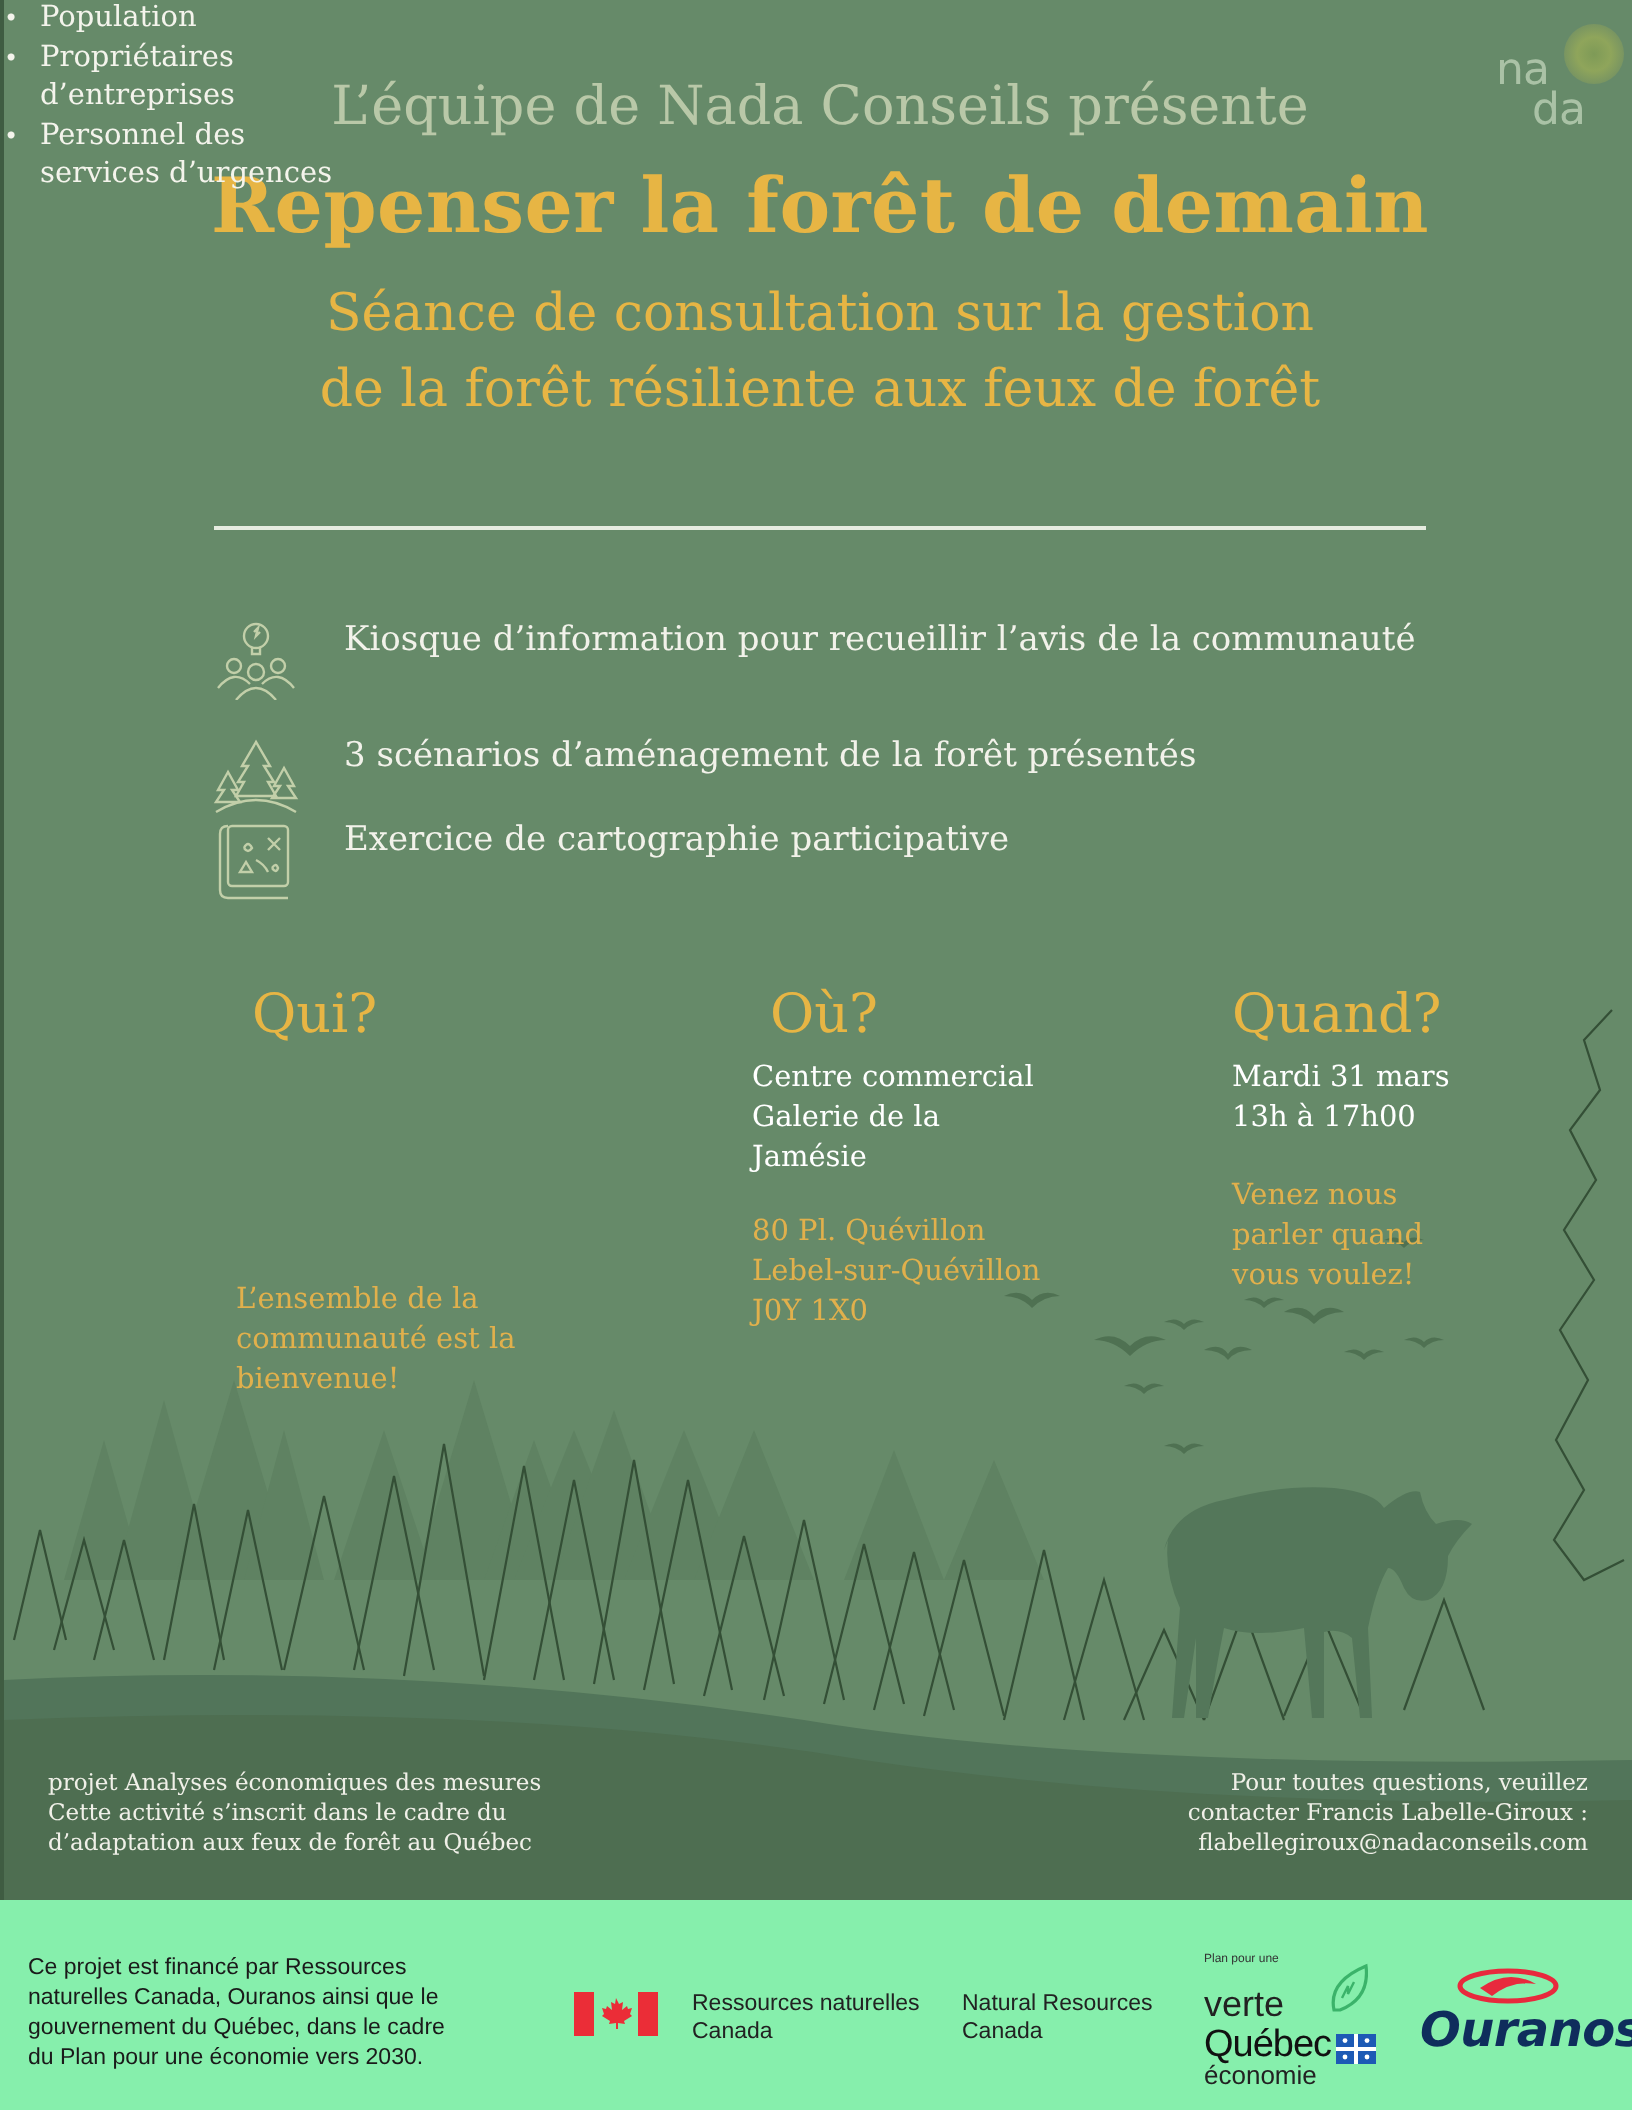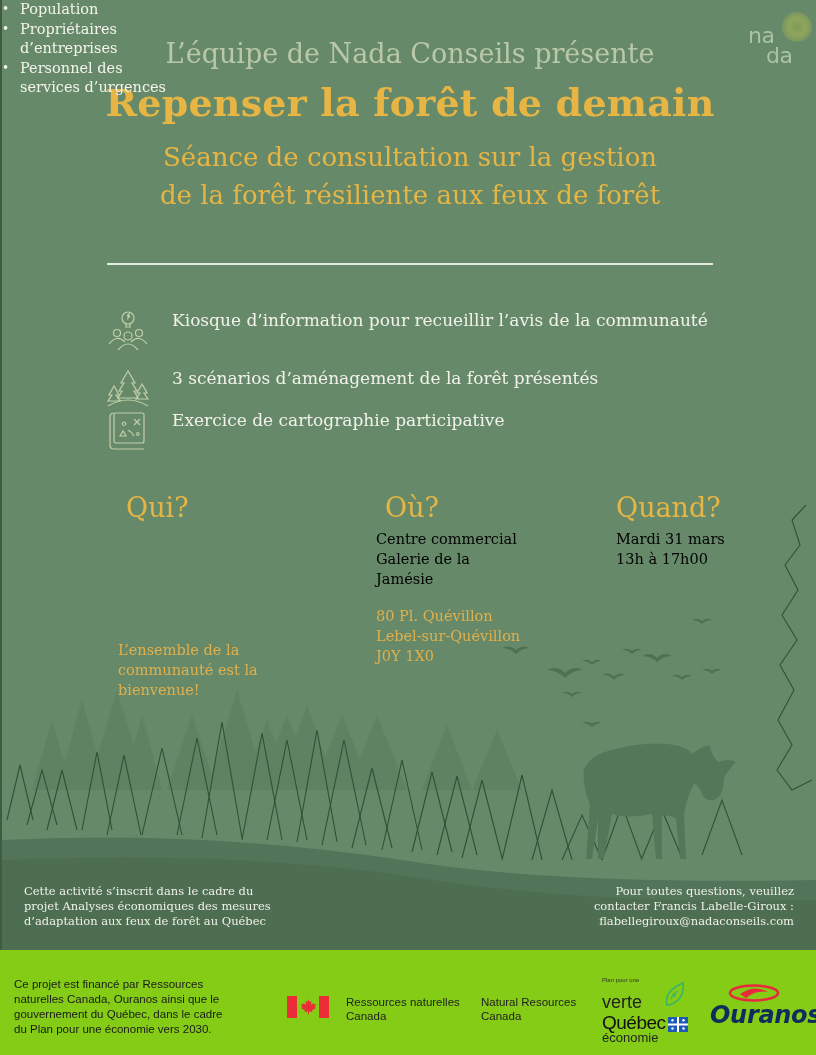--- a/index.html
+++ b/index.html
@@ -23,41 +23,41 @@
   .separator { position: absolute; left: 105px; top: 263px; width: 606px; height: 2px; background: #e6ece0; }
 
   .feat { position: absolute; left: 104px; display: flex; align-items: flex-start; }
   .feat .icon { width: 44px; height: 40px; margin-right: 22px; }
   .feat .txt { color: #f2f2ea; font-size: 17px; line-height: 21px; }
   .feat1 { top: 310px; }
   .feat2 { top: 368px; }
   .feat3 { top: 410px; }
 
   .col-head { position: absolute; color: #e7b544; font-size: 27px; }
-  .col-white { position: absolute; color: #000000; font-size: 14.5px; line-height: 20px; }
+  .col-white { position: absolute; color: #ffffff; font-size: 14.5px; line-height: 20px; }
   .col-gold { position: absolute; color: #e1b04c; font-size: 14.5px; line-height: 20px; }
 
   .qui-head { left: 124px; top: 492px; }
   .qui-list { left: 116px; top: 525px; list-style: none; }
   .qui-list li { position: relative; padding-left: 18px; color: #f4f4ec; font-size: 14.5px; line-height: 19.5px; }
   .qui-list li::before { content: "•"; position: absolute; left: 0; top: 0; font-size: 12px; }
   .qui-note { left: 116px; top: 640px; }
 
   .ou-head { left: 383px; top: 492px; }
   .ou-place { left: 374px; top: 529px; }
   .ou-addr { left: 374px; top: 606px; }
 
   .quand-head { left: 614px; top: 492px; }
   .quand-date { left: 614px; top: 529px; }
   .quand-note { left: 614px; top: 588px; }
 
   .bot-left { position: absolute; left: 22px; top: 884px; color: #f0f0e8; font-size: 11.5px; line-height: 15px; }
   .bot-right { position: absolute; right: 22px; top: 884px; text-align: right; color: #f0f0e8; font-size: 11.5px; line-height: 15px; }
 
-  .footer { position: absolute; left: 0; top: 950px; width: 816px; height: 105px; background: #84cc16; font-family: "Liberation Sans", sans-serif; }
+  .footer { position: absolute; left: 0; top: 950px; width: 816px; height: 105px; background: #86efac; font-family: "Liberation Sans", sans-serif; }
   .fund { position: absolute; left: 14px; top: 27px; color: #1a1a1a; font-size: 11.5px; line-height: 15px; }
   .flag { position: absolute; left: 287px; top: 46px; width: 42px; height: 22px; }
   .rnc-fr { position: absolute; left: 346px; top: 45px; font-size: 11.5px; line-height: 14px; color: #222; }
   .rnc-en { position: absolute; left: 481px; top: 45px; font-size: 11.5px; line-height: 14px; color: #222; }
   .eco { position: absolute; left: 602px; top: 27px; width: 90px; height: 60px; }
   .eco .plan { position: absolute; left: 0; top: 0; font-size: 6px; color: #333; }
   .eco .e1 { position: absolute; left: 0; top: 7px; font-size: 13px; line-height: 12px; color: #222; margin-top: 48px; }
   .eco .e2 { position: absolute; left: 0; top: 19px; font-size: 18px; line-height: 12px; color: #222; }
   .eco .leaf { position: absolute; left: 62px; top: 4px; width: 20px; height: 26px; }
   .eco .qc { position: absolute; left: 0; top: 35px; font-size: 19px; color: #111; letter-spacing: -0.5px; }
@@ -214,24 +214,29 @@
     <div>80 Pl. Quévillon</div>
     <div>Lebel-sur-Quévillon</div>
     <div>J0Y 1X0</div>
   </div>
 
   <div class="col-head quand-head">Quand?</div>
   <div class="col-white quand-date">
     <div>Mardi 31 mars</div>
     <div>13h à 17h00</div>
   </div>
+  <div class="col-gold quand-note">
+    <div>Venez nous</div>
+    <div>parler quand</div>
+    <div>vous voulez!</div>
+  </div>
 
   <div class="bot-left">
+    <div>projet Analyses économiques des mesures</div>
     <div>Cette  activité s’inscrit dans le cadre du</div>
-    <div>projet Analyses économiques des mesures</div>
     <div>d’adaptation aux feux de forêt au Québec</div>
   </div>
   <div class="bot-right">
     <div>Pour toutes questions, veuillez</div>
     <div>contacter Francis Labelle-Giroux :</div>
     <div>flabellegiroux@nadaconseils.com</div>
   </div>
 </div>
 
 <div class="footer">

